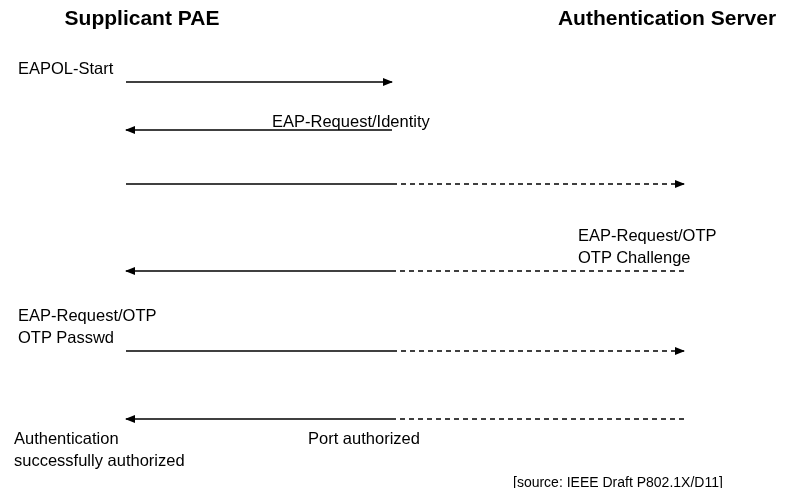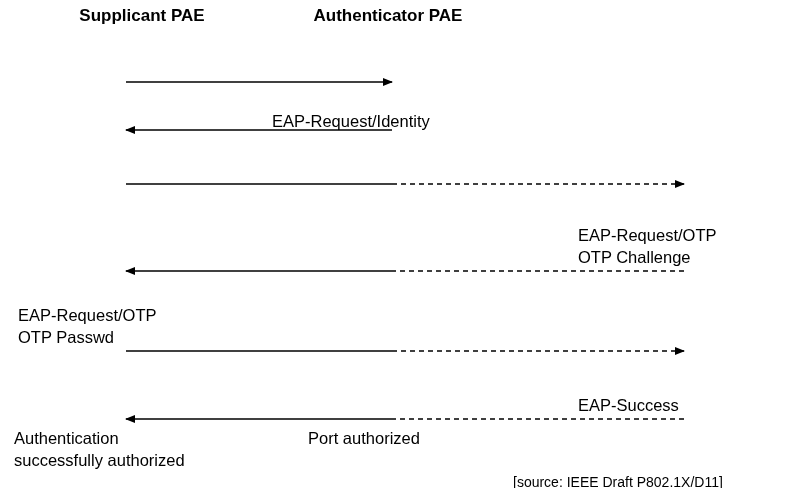--- a/index.html
+++ b/index.html
@@ -13,21 +13,21 @@
   }
   #diagram {
     position: relative;
     width: 792px;
     height: 488px;
     overflow: hidden;
     background: #ffffff;
   }
   .col-header {
     position: absolute;
-    font-size: 17px;
+    font-size: 21px;
     font-weight: bold;
     white-space: nowrap;
     text-align: center;
   }
   .msg-label {
     position: absolute;
     font-size: 16.5px;
     white-space: nowrap;
     line-height: 1.32;
   }
@@ -44,21 +44,21 @@
     height: 488px;
     pointer-events: none;
   }
 </style>
 </head>
 <body>
 
 <div id="diagram">
 
   <div class="col-header" style="left:62px; top:6px; width:160px;">Supplicant PAE</div>
-  <div class="col-header" style="left:288px; top:6px; width:200px;">Authenticator PAE</div>
+  <div class="col-header" style="left:552px; top:6px; width:230px;">Authentication Server</div>
 
   <svg class="arrows" viewBox="0 0 792 488">
     <defs>
       <marker id="arrow-right" markerWidth="10" markerHeight="8" refX="9" refY="4" orient="auto" markerUnits="userSpaceOnUse">
         <path d="M0,0 L10,4 L0,8 z" fill="#000000"></path>
       </marker>
       <marker id="arrow-left" markerWidth="10" markerHeight="8" refX="9" refY="4" orient="auto" markerUnits="userSpaceOnUse">
         <path d="M0,0 L10,4 L0,8 z" fill="#000000"></path>
       </marker>
     </defs>
@@ -73,31 +73,31 @@
     <line x1="684" y1="271" x2="392" y2="271" stroke="#000000" stroke-width="1.6" stroke-dasharray="5,4"></line>
     <line x1="392" y1="271" x2="126" y2="271" stroke="#000000" stroke-width="1.6" marker-end="url(#arrow-left)"></line>
 
     <line x1="126" y1="351" x2="392" y2="351" stroke="#000000" stroke-width="1.6"></line>
     <line x1="392" y1="351" x2="684" y2="351" stroke="#000000" stroke-width="1.6" stroke-dasharray="5,4" marker-end="url(#arrow-right)"></line>
 
     <line x1="684" y1="419" x2="392" y2="419" stroke="#000000" stroke-width="1.6" stroke-dasharray="5,4"></line>
     <line x1="392" y1="419" x2="126" y2="419" stroke="#000000" stroke-width="1.6" marker-end="url(#arrow-left)"></line>
   </svg>
 
+  <div class="msg-label" style="left:18px; top:58px;">EAPOL-Start</div>
 
   <div class="msg-label" style="left:272px; top:111px;">EAP-Request/Identity</div>
 
 
   <div class="msg-label" style="left:578px; top:225px; white-space:pre;">EAP-Request/OTP
 OTP Challenge</div>
 
   <div class="msg-label" style="left:18px; top:305px; white-space:pre;">EAP-Request/OTP
 OTP Passwd</div>
 
-  <div class="msg-label" style="left:578px; top:395px;">EAP-Success</div>
 
   <div class="msg-label" style="left:308px; top:428px;text-align:right;">Port authorized</div>
 
   <div class="msg-label" style="left:14px; top:428px; white-space:pre;">Authentication
 successfully authorized</div>
 
   <div class="source-note" style="left:492px; top:474px;margin-left:21px;">[source: IEEE Draft P802.1X/D11]</div>
 
 </div>
 

